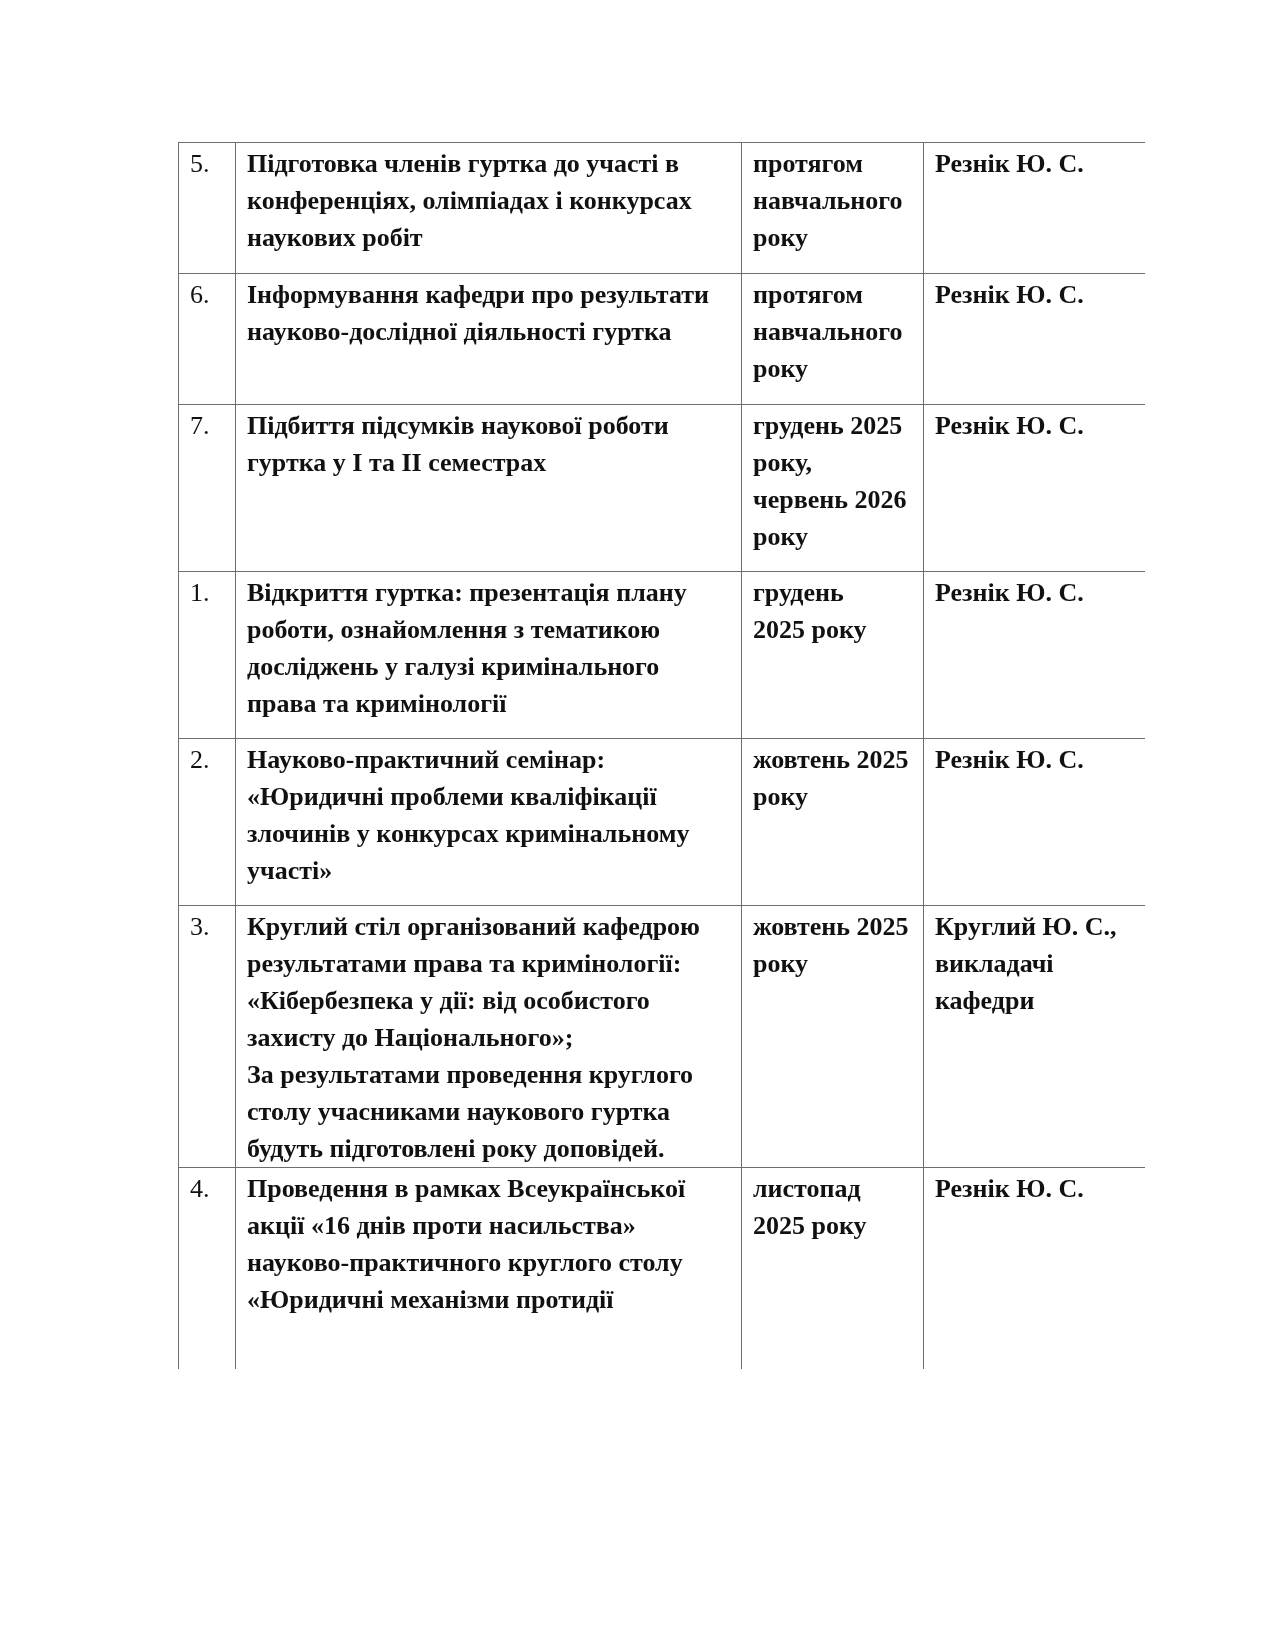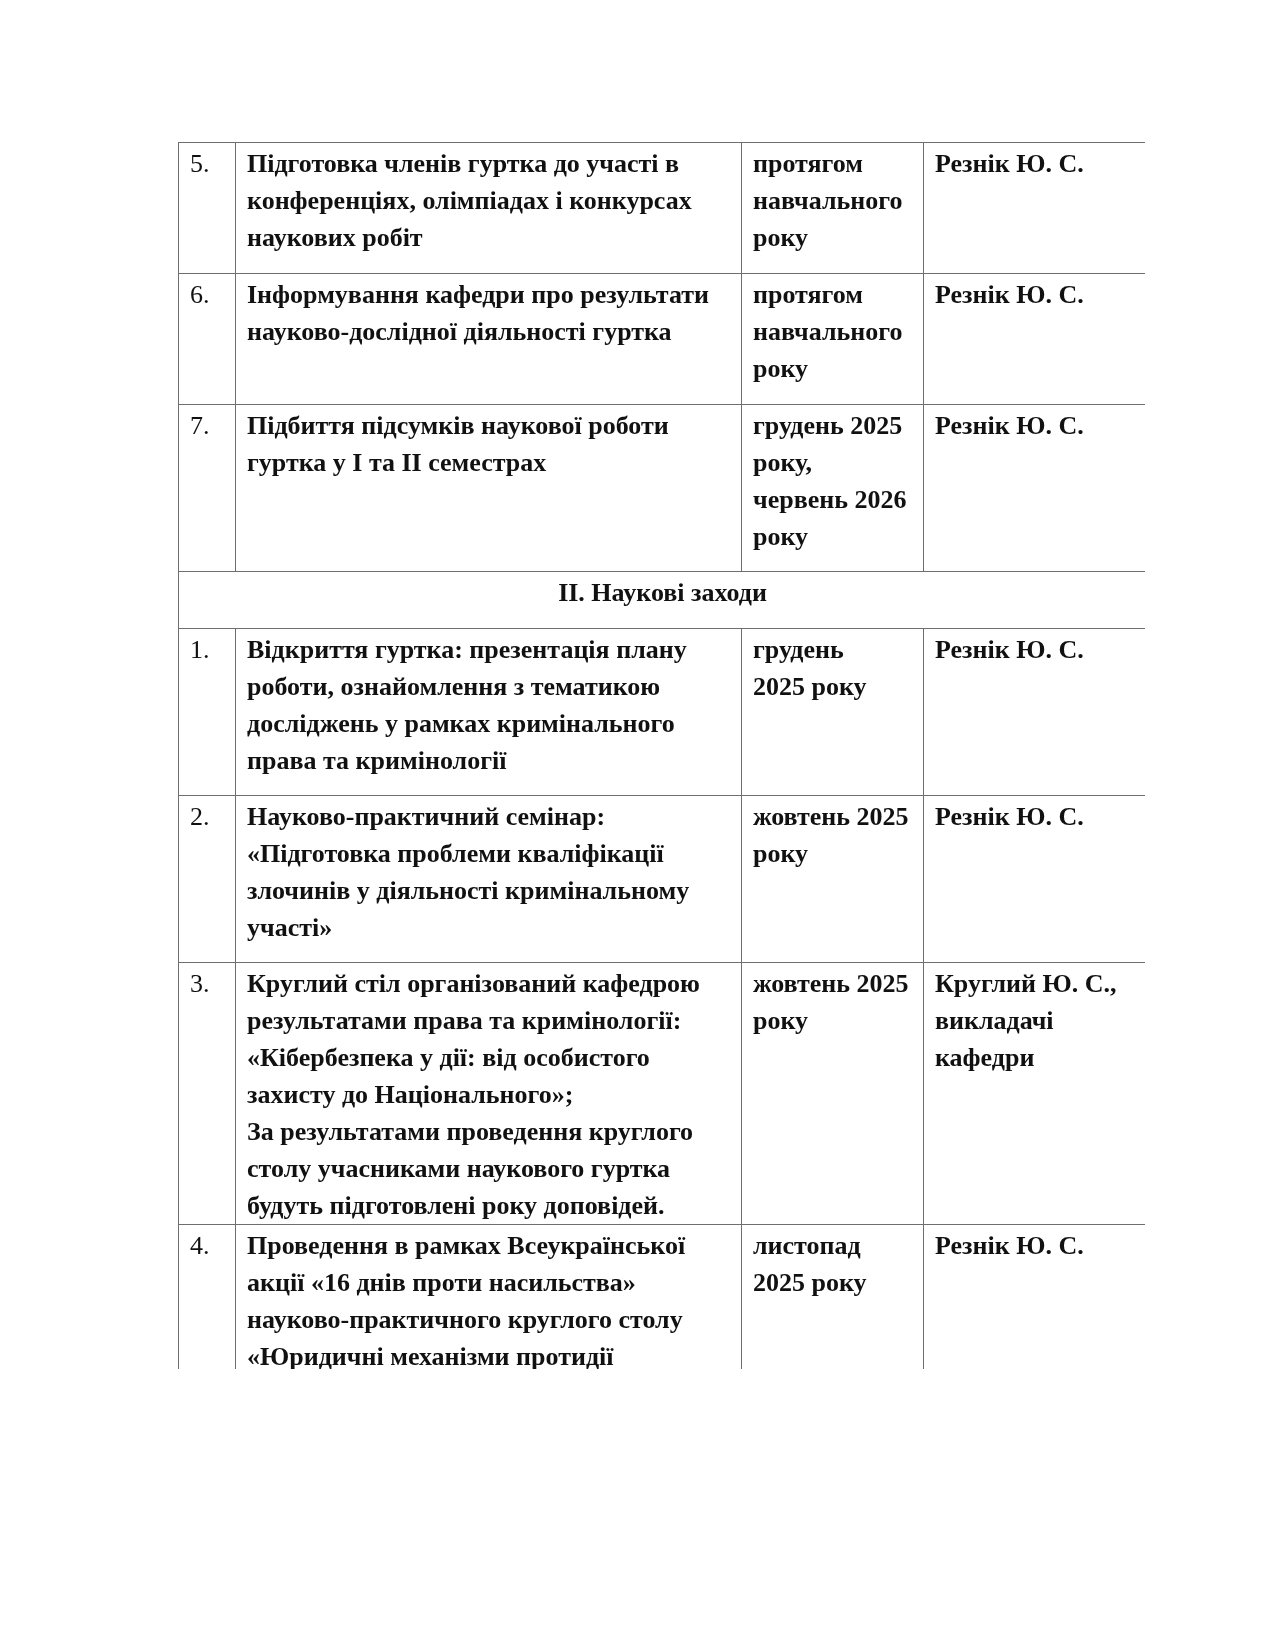--- a/index.html
+++ b/index.html
@@ -110,46 +110,43 @@
           <span class="line">грудень 2025</span>
           <span class="line">року,</span>
           <span class="line">червень 2026</span>
           <span class="line">року</span>
         </td>
         <td>
           <span class="line">Резнік Ю. С.</span>
         </td>
       </tr>
 
-      <tr class="section">
-        <td colspan="4">ІІ. Наукові заходи</td>
-      </tr>
 
       <tr class="s1">
         <td class="num">1.</td>
         <td>
           <span class="line">Відкриття гуртка: презентація плану</span>
           <span class="line">роботи, ознайомлення з тематикою</span>
-          <span class="line">досліджень у рамках кримінального</span>
+          <span class="line">досліджень у галузі кримінального</span>
           <span class="line">права та кримінології</span>
         </td>
         <td>
           <span class="line">грудень</span>
           <span class="line">2025 року</span>
         </td>
         <td>
           <span class="line">Резнік Ю. С.</span>
         </td>
       </tr>
       <tr class="s2">
         <td class="num">2.</td>
         <td>
           <span class="line">Науково-практичний семінар:</span>
-          <span class="line">«Підготовка проблеми кваліфікації</span>
-          <span class="line">злочинів у діяльності кримінальному</span>
+          <span class="line">«Юридичні проблеми кваліфікації</span>
+          <span class="line">злочинів у конкурсах кримінальному</span>
           <span class="line">участі»</span>
         </td>
         <td>
           <span class="line">жовтень 2025</span>
           <span class="line">року</span>
         </td>
         <td>
           <span class="line">Резнік Ю. С.</span>
         </td>
       </tr>

